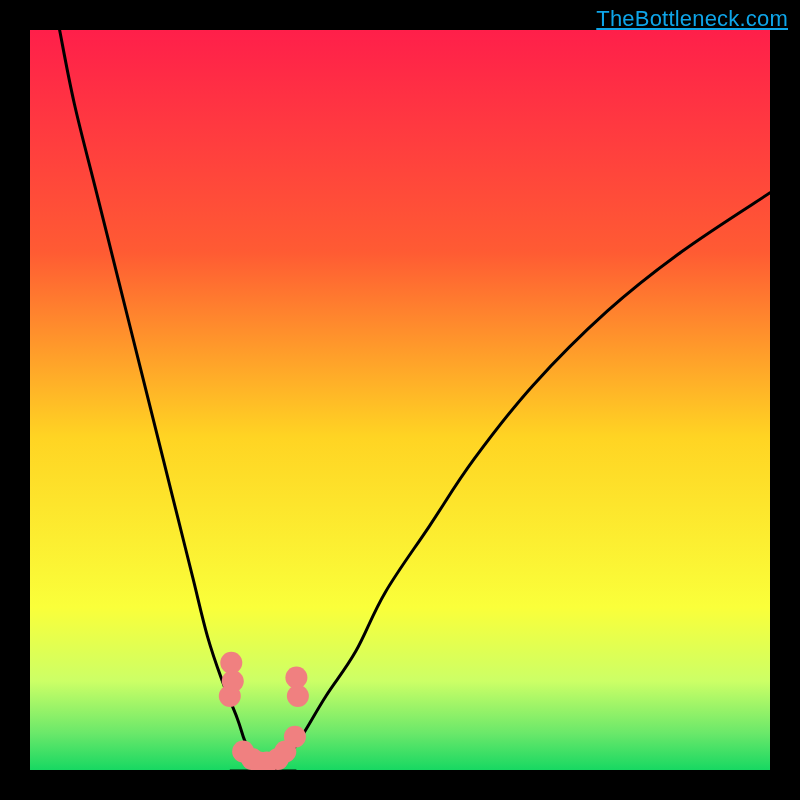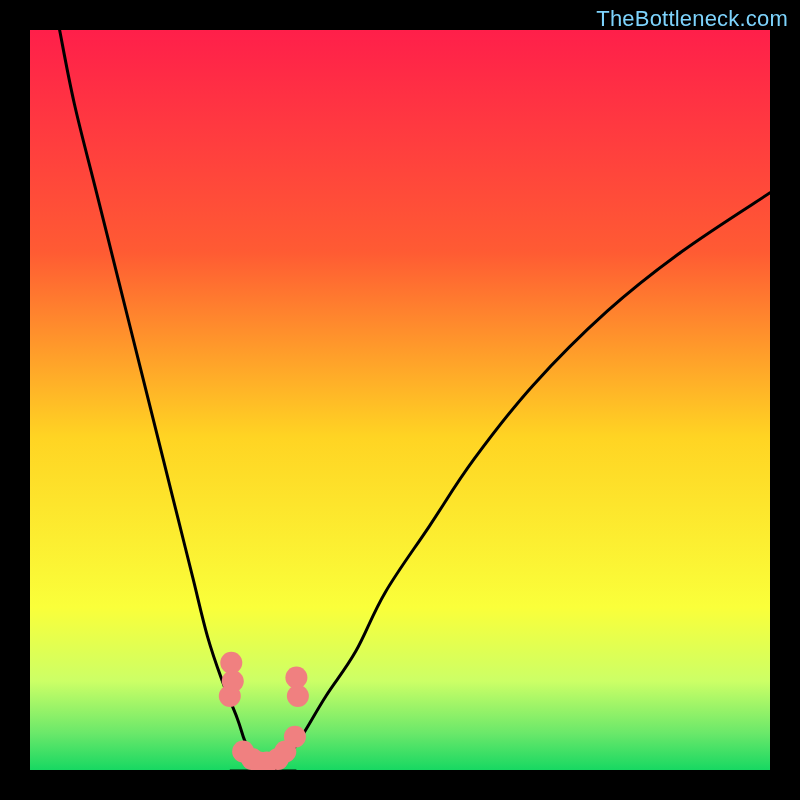--- a/index.html
+++ b/index.html
@@ -16,25 +16,26 @@
     left: 30px;
     top: 30px;
     width: 740px;
     height: 740px;
     background: #000;
   }
   .watermark {
     position: absolute;
     top: 6px;
     right: 12px;
-    color: #7dd3fc;
+    color: #0ea5e9;
     font-size: 22px;
     font-weight: 500;
     letter-spacing: 0.2px;
     z-index: 10;
+    text-decoration: underline;
   }
   svg {
     display: block;
   }
 </style>
 </head>
 <body>
 
 <div class="watermark">TheBottleneck.com</div>
 

